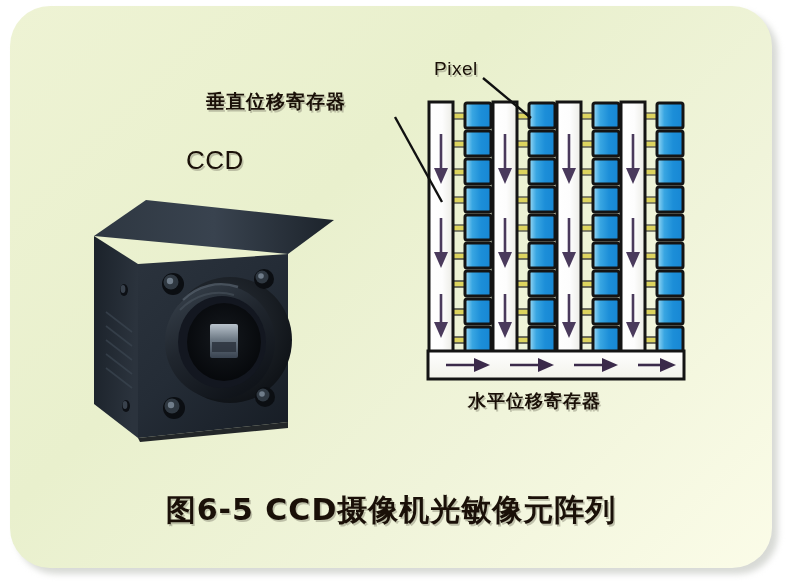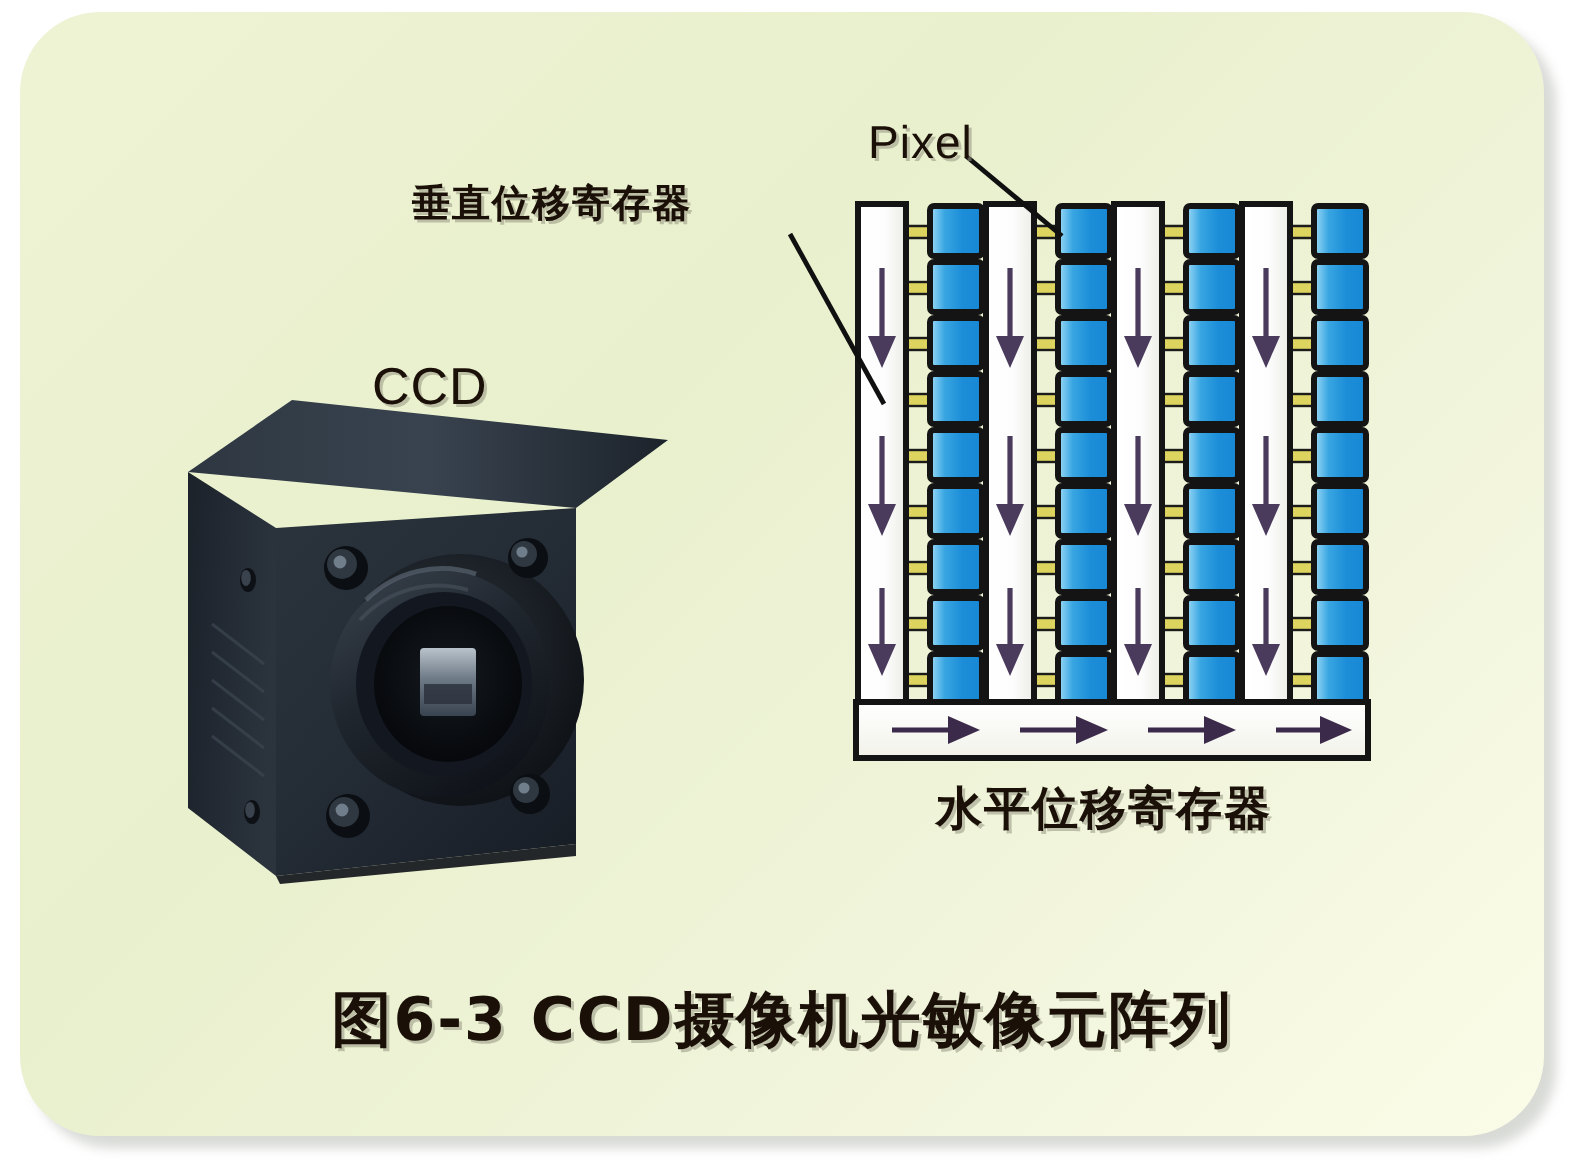--- a/index.html
+++ b/index.html
@@ -22,23 +22,23 @@
     background:linear-gradient(135deg,#eef3d4 0%,#e9f0cd 38%,#f0f4da 68%,#fbfce8 100%);
     overflow:hidden;
   }
 
   
   .lbl{position:absolute;color:#1a1008;white-space:nowrap;}
   .cn{font-family:"DejaVu Sans","Liberation Sans",sans-serif;font-weight:bold;}
   .shadowtxt{text-shadow:1.5px 1.5px 0 rgba(150,150,130,.55);}
 
   #lbl-vertical{left:196px;top:83px;font-size:19px;letter-spacing:1px;}
-  #lbl-ccd{left:176px;top:139px;font-size:26px;letter-spacing:.5px;font-weight:500;margin-top:33px;}
-  #lbl-pixel{left:424px;top:52px;font-size:23px;letter-spacing:.5px;font-weight:500;}
-  #lbl-horizontal{left:458px;top:383px;font-size:23px;letter-spacing:1px;}
+  #lbl-ccd{left:176px;top:139px;font-size:26px;letter-spacing:.5px;font-weight:500;}
+  #lbl-pixel{left:424px;top:52px;font-size:19px;letter-spacing:.5px;font-weight:500;}
+  #lbl-horizontal{left:458px;top:383px;font-size:18px;letter-spacing:1px;}
   #caption{left:0;top:484px;width:762px;text-align:center;font-size:30px;letter-spacing:1px;}
 
   
   svg.layer{position:absolute;left:0;top:0;width:762px;height:562px;overflow:visible;}
 
   
   #camera{position:absolute;left:78px;top:186px;width:252px;height:250px;}
 </style>
 </head>
 <body>
@@ -400,16 +400,16 @@
     </svg>
 
     <div class="lbl cn shadowtxt" id="lbl-vertical">垂直位移寄存器</div>
 
     <div class="lbl shadowtxt" id="lbl-ccd">CCD</div>
 
     <div class="lbl shadowtxt" id="lbl-pixel">Pixel</div>
 
     <div class="lbl cn shadowtxt" id="lbl-horizontal">水平位移寄存器</div>
 
-    <div class="lbl cn shadowtxt" id="caption">图6-3 CCD摄像机光敏像元阵列</div>
+    <div class="lbl cn shadowtxt" id="caption">图6-5 CCD摄像机光敏像元阵列</div>
 
   </div>
 </div>
 
 </body></html>

